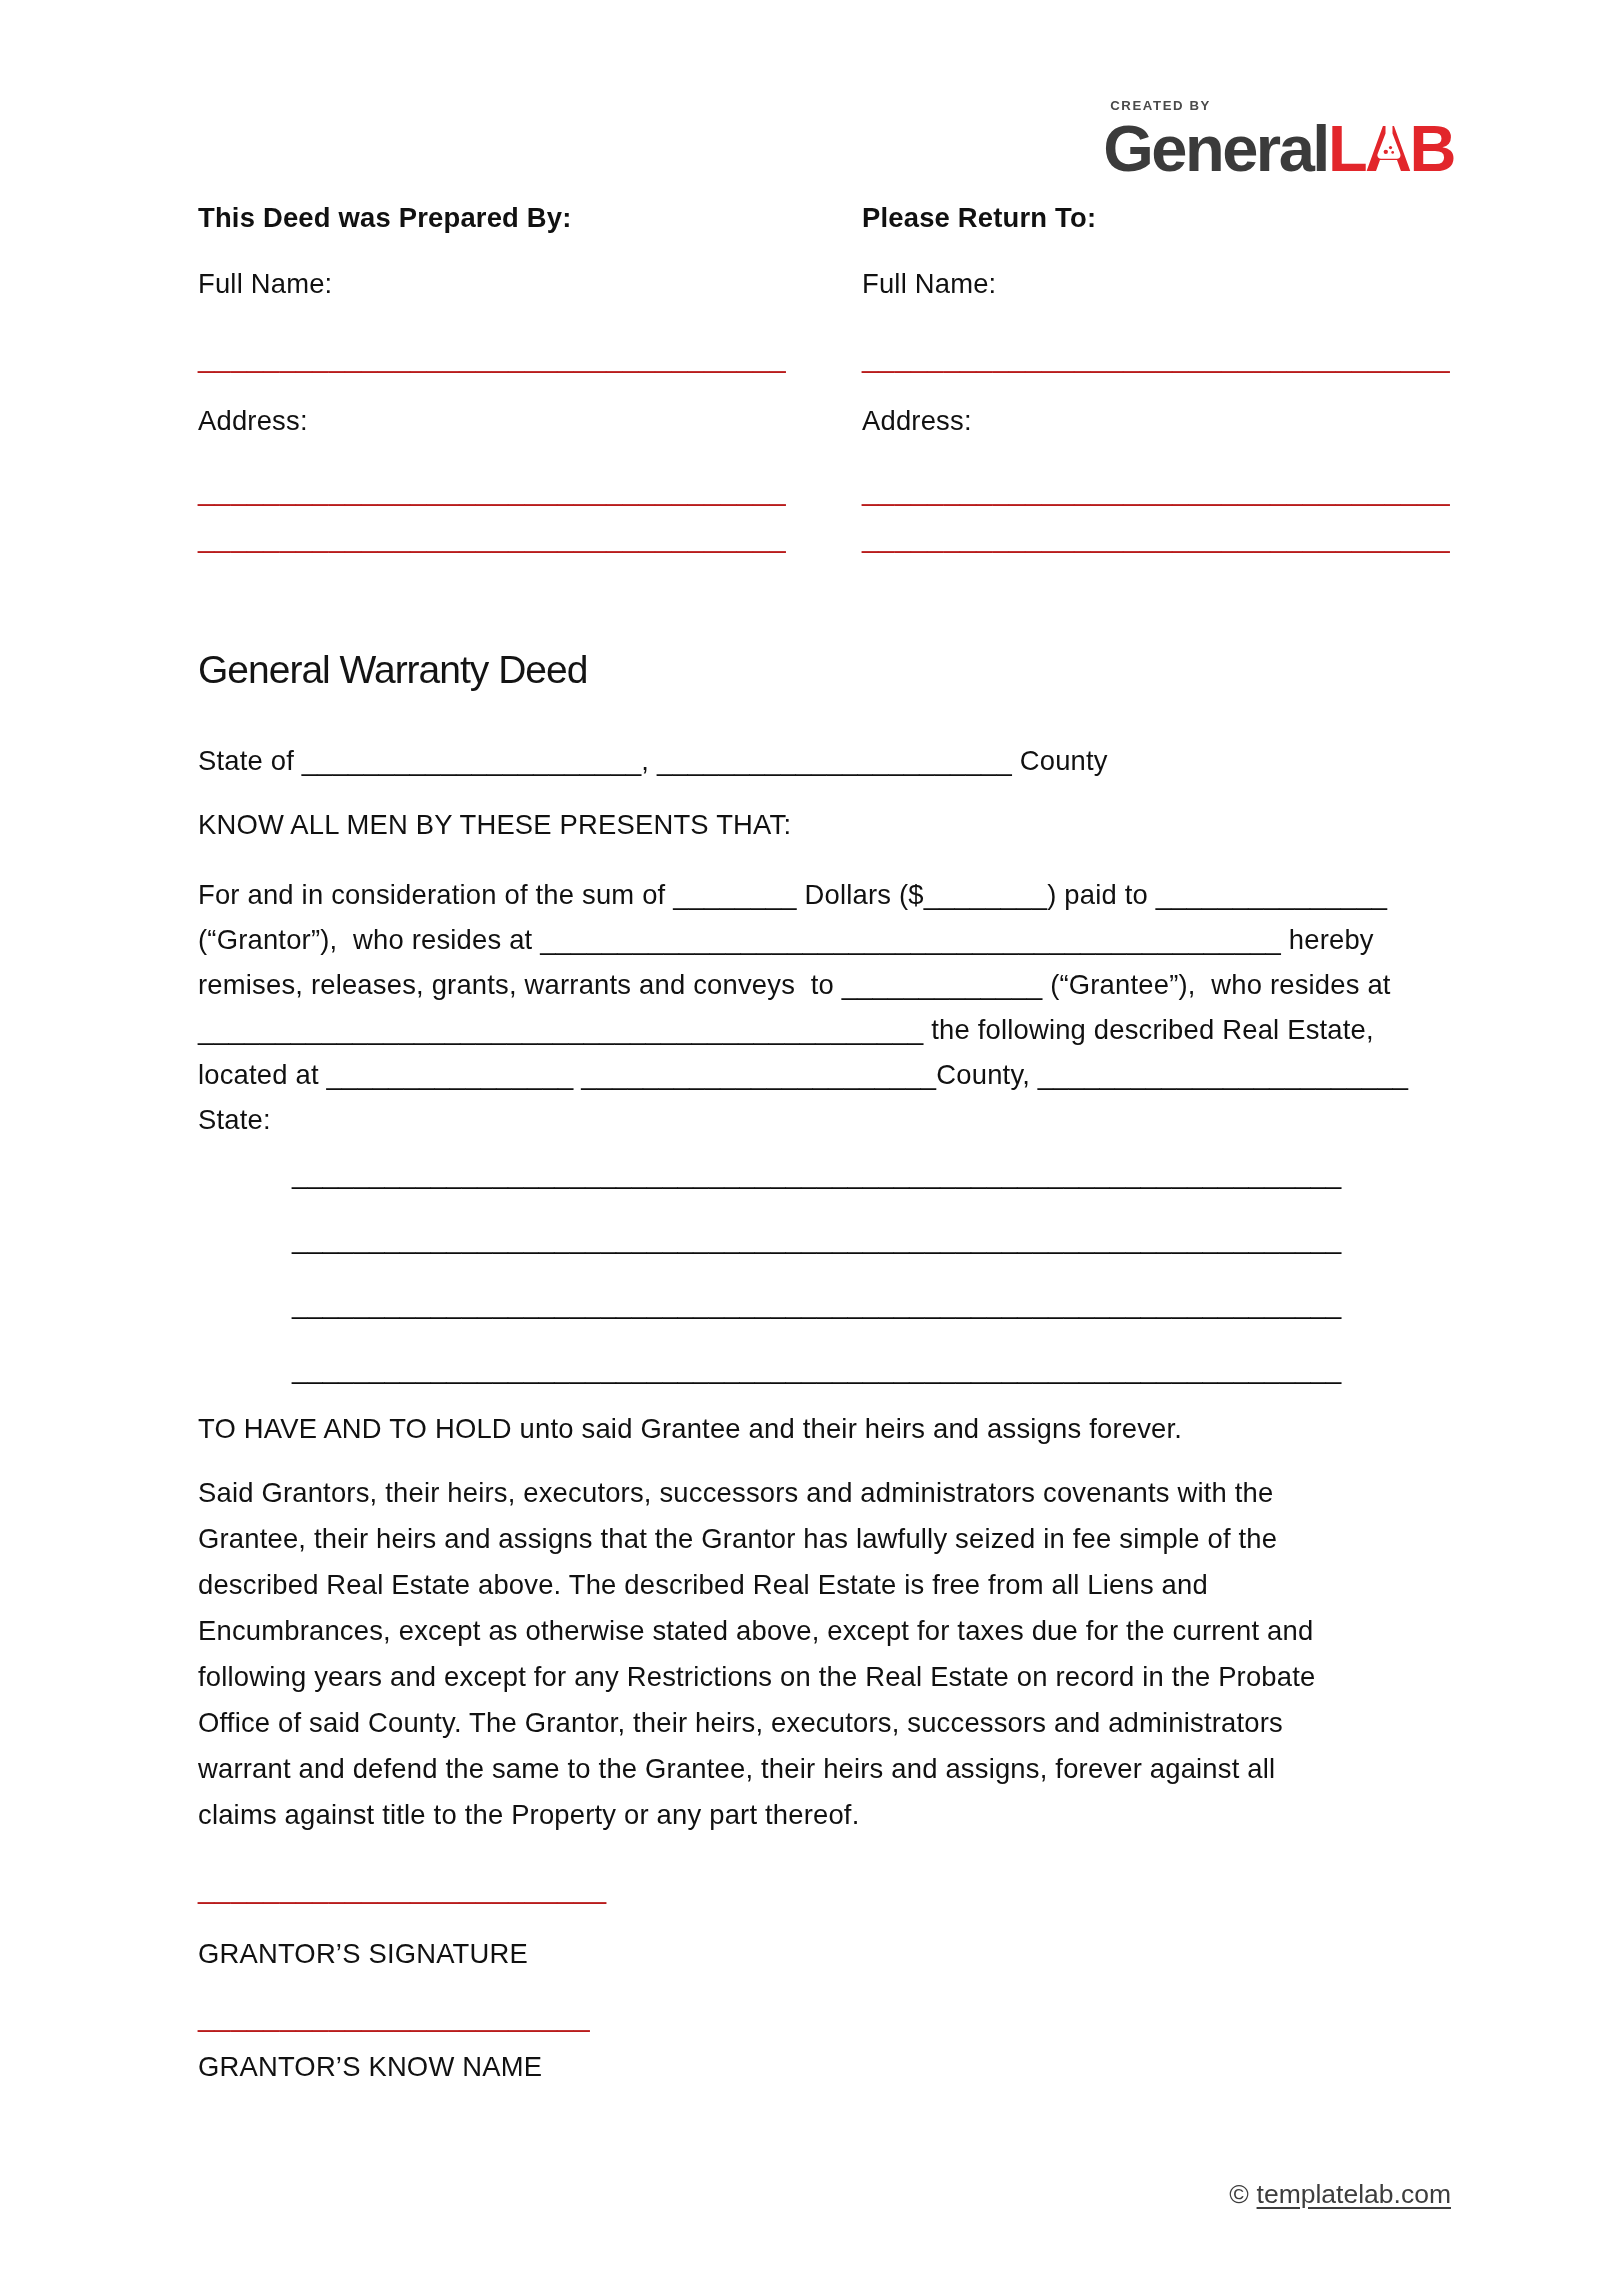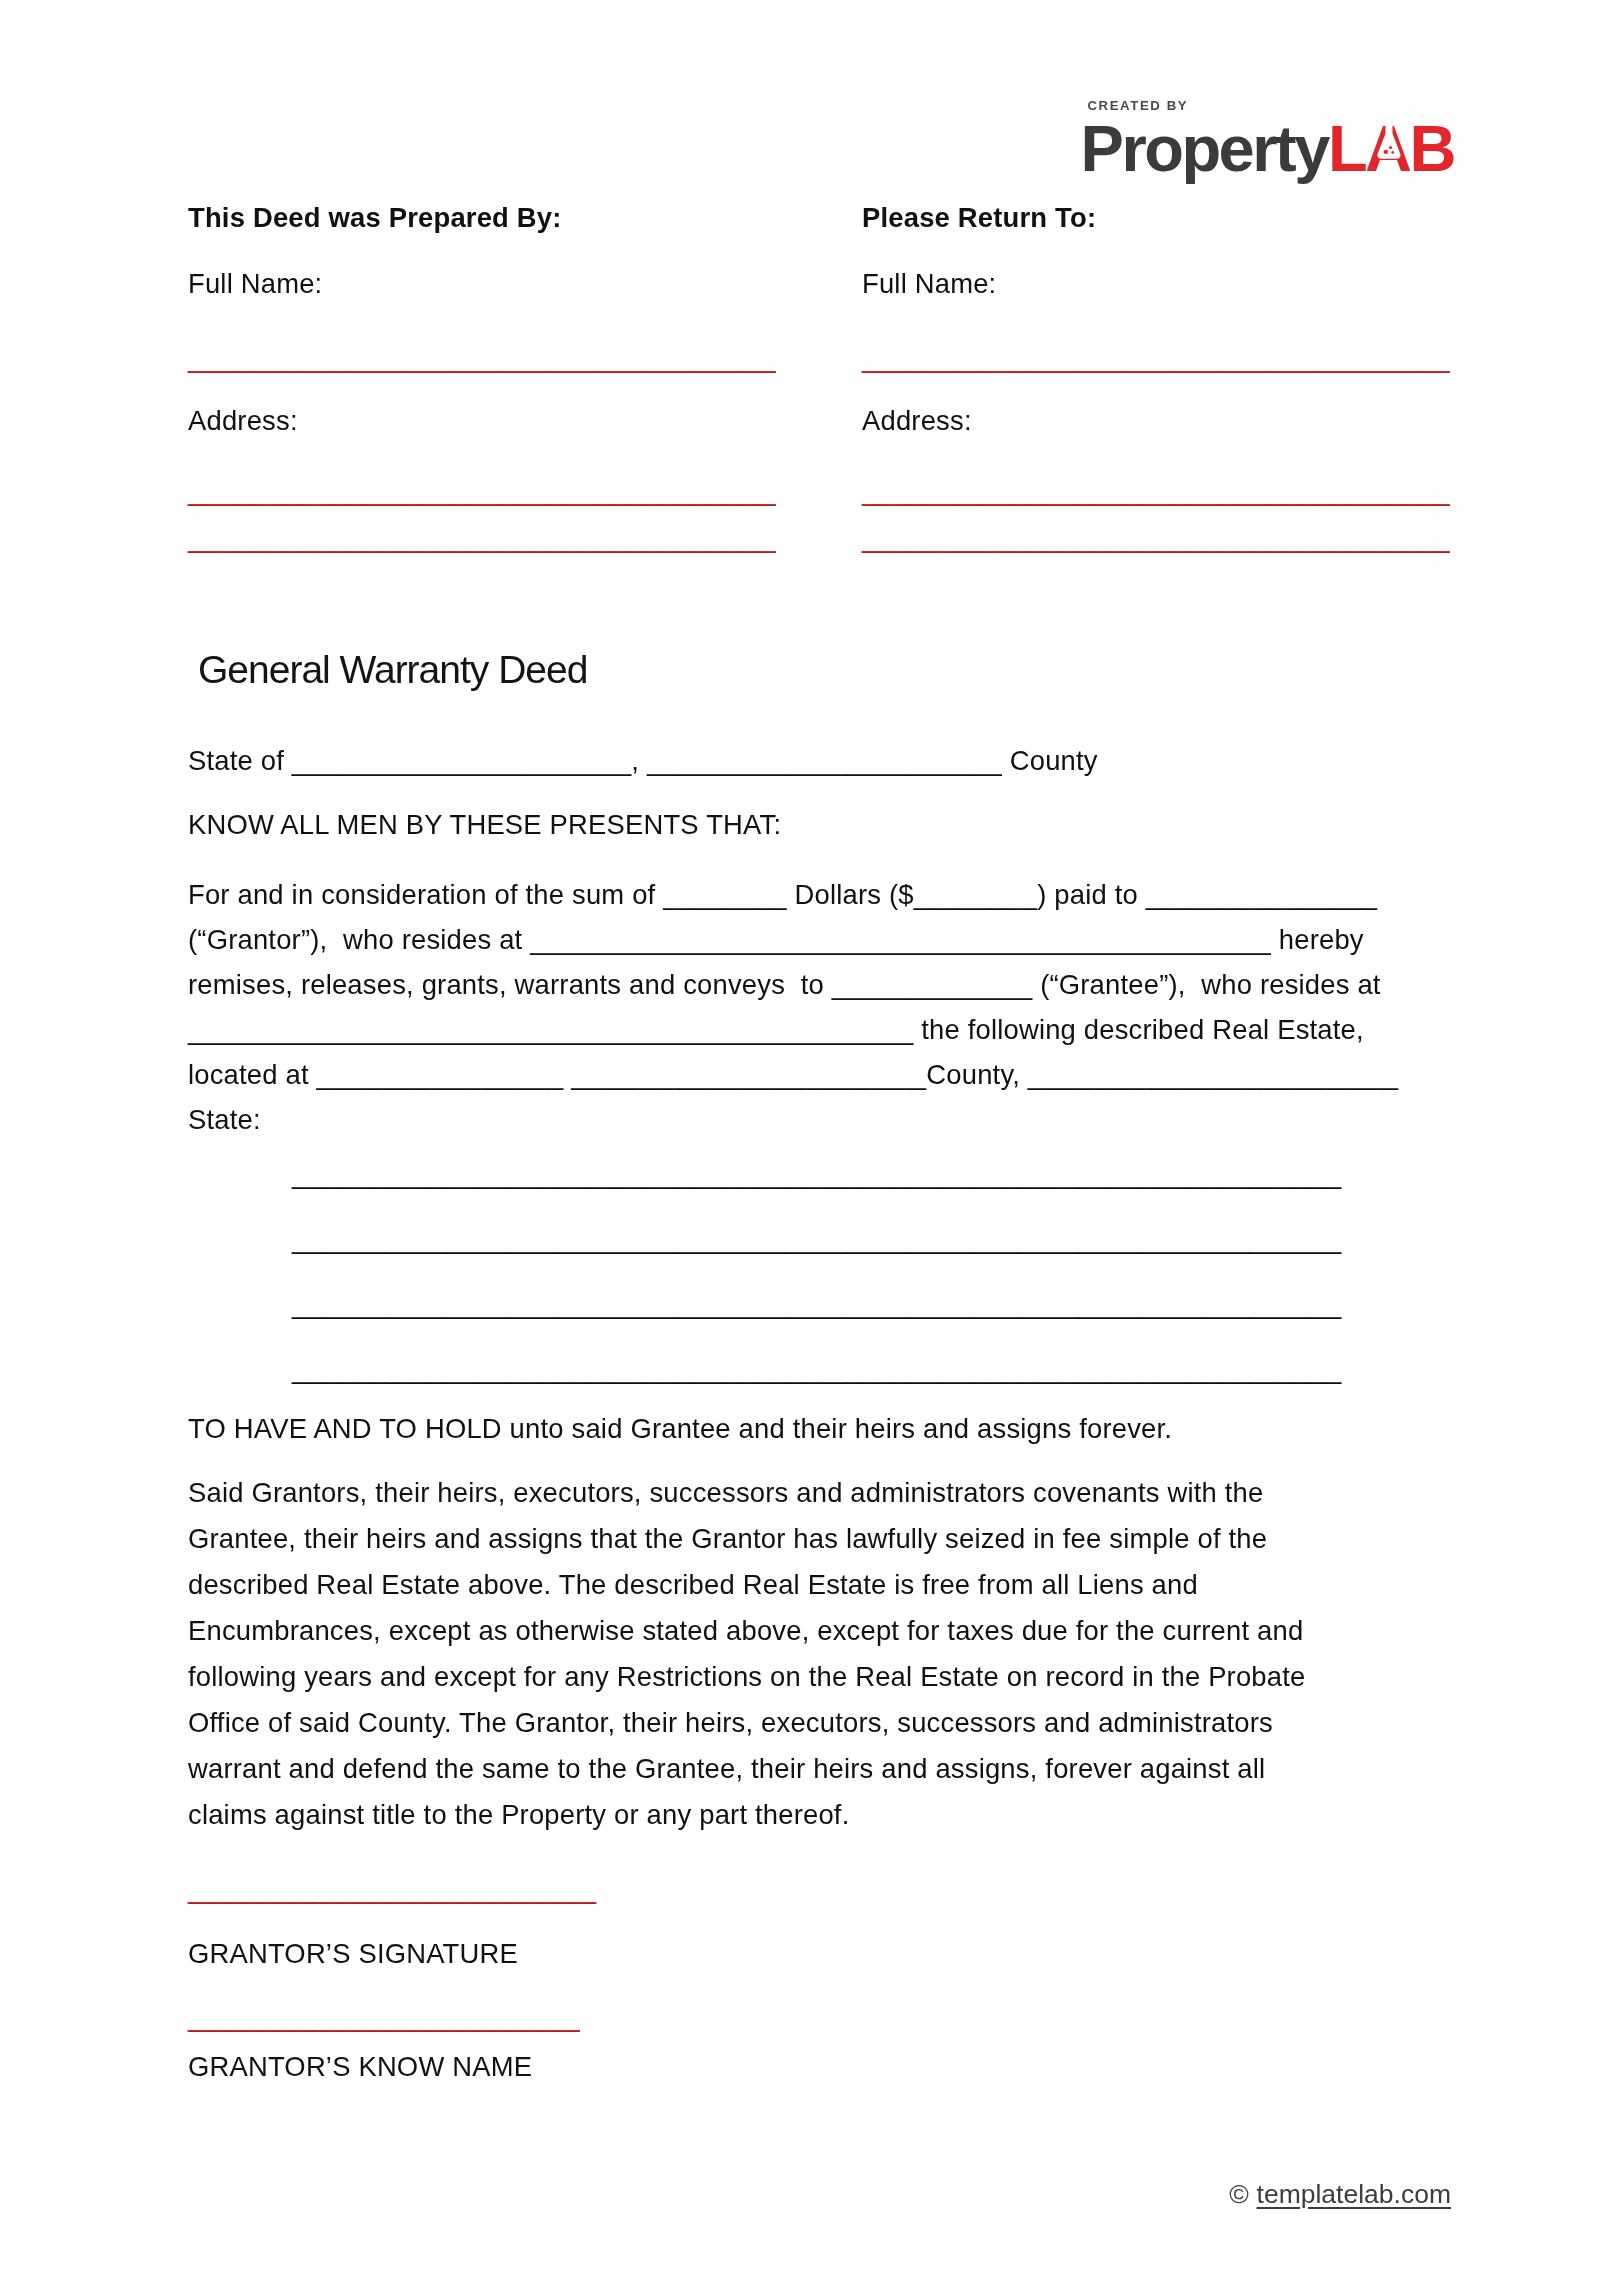--- a/index.html
+++ b/index.html
@@ -42,31 +42,31 @@
     left:198px;top:639px;width:1225px;text-align:left;
     font-size:39px;line-height:61px;letter-spacing:-1px;color:#141414;
   }
   .sig-label{font-size:27.4px;line-height:33px;letter-spacing:0.2px;}
   .footer{
     top:2162px;right:198px;font-size:26.5px;line-height:33px;
     color:#3d3d3d;white-space:nowrap;margin-top:16px;
   }
   .footer-link{text-decoration:underline;text-underline-offset:3.9px;margin-left:7.8px;color:#3d3d3d;cursor:pointer;}
   
-  .col1{left:188px;}
+  .col1{left:198px;}
   .col2{left:862px;}
 </style>
 </head>
 <body>
 
 <div class="page">
 
   <div class="abs logo">
     <div class="created-by">CREATED BY</div>
-    <div class="logo-text"><span class="logo-dark">Property</span><span class="logo-red"><span>L</span><span class="logo-a"><span>A</span><svg class="flask" width="24.5" height="43" viewBox="0 0 26 44">
+    <div class="logo-text"><span class="logo-dark">General</span><span class="logo-red"><span>L</span><span class="logo-a"><span>A</span><svg class="flask" width="24.5" height="43" viewBox="0 0 26 44">
               <path d="M8 1 h10 v2.6 h-1.3 v9.9 l8.4 21.7 c1 2.6 -0.9 5.1 -3.7 5.1 h-16.8 c-2.8 0 -4.7 -2.5 -3.7 -5.1 l8.4 -21.7 v-9.9 h-1.3 z" fill="#ffffff"></path>
               <circle cx="9.6" cy="33" r="2.3" fill="#e2262b"></circle>
               <circle cx="14.6" cy="28.4" r="1.7" fill="#e2262b"></circle>
               <circle cx="16.9" cy="33.6" r="1.4" fill="#e2262b"></circle>
             </svg></span><span>B</span></span></div>
   </div>
 
   <div class="abs col1 h-label" style="top:201px">This Deed was Prepared By:</div>
   <div class="abs col1 h-text" style="top:267px">Full Name:</div>
   <div class="abs col1 blank" style="top:341px">____________________________________</div>

